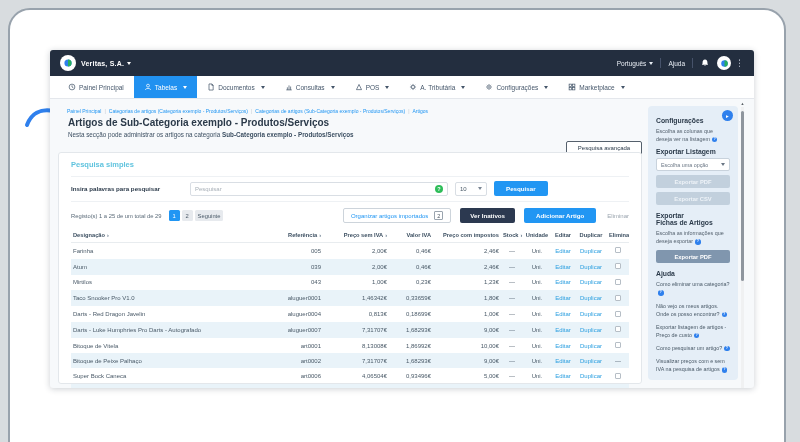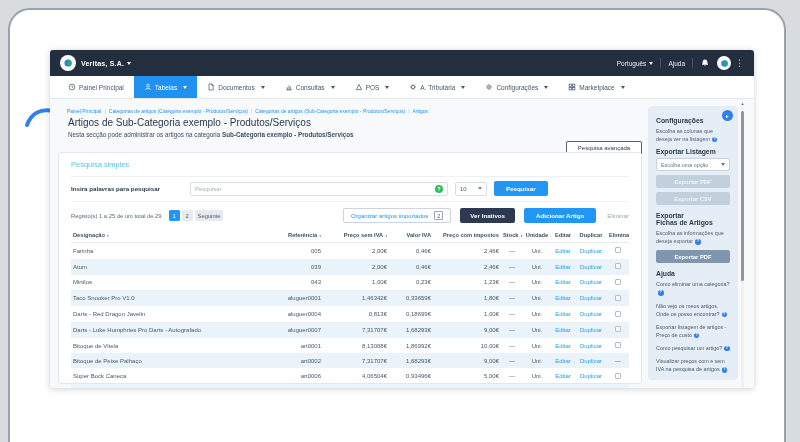--- a/index.html
+++ b/index.html
@@ -32,33 +32,33 @@
   .nav-item { display:flex; align-items:center; gap:3px; padding:0 10px; font-size:6.5px; color:#45566a; cursor:pointer; white-space:nowrap; }
   .nav-item.active { background:#2191f0; color:#fff; }
   .nav-ic { display:grid; place-items:center; }
   .nav-ic svg { width:8px; height:8px; stroke:currentColor; fill:none; stroke-width:.9; }
 
   
   .content { position:relative; height:289px; }
   .breadcrumb { position:absolute; left:17px; top:9px; font-size:5px; color:#b2bac2; white-space:nowrap; }
   .bc-link { color:#2196f3; text-decoration:none; cursor:pointer; }
   .bc-sep { margin:0 3px; color:#c2c9d0; }
-  .page-title { position:absolute; left:18px; top:18px; font-size:10px; font-weight:normal; color:#2b3a4a;text-align:center; }
+  .page-title { position:absolute; left:18px; top:18px; font-size:10px; font-weight:bold; color:#2b3a4a;text-align:center; }
   .page-subtitle { position:absolute; left:18px; top:32px; font-size:6.3px; color:#3c4f62; }
   .page-subtitle b { font-weight:bold; }
   .adv-btn { position:absolute; left:516px; top:42px; width:76px; height:14px; background:#fff;
     border:1px solid #55606c; border-radius:2px; font-size:6px; color:#2b3a4a; display:grid; place-items:center; cursor:pointer; }
 
   
   .annotation-arrow { position:absolute; left:14px; top:88px; width:44px; height:32px; }
 
   
   .panel { position:absolute; left:8px; top:53px; width:584px; height:232px; background:#fff;
     border:1px solid #e3e7eb; border-radius:3px; padding:5px 12px; }
-  .panel-h { font-size:7.5px; font-weight:normal; color:#5fc3de; margin:2px 0 7px; }
+  .panel-h { font-size:7.5px; font-weight:bold; color:#5fc3de; margin:2px 0 7px; }
   .search-row { display:flex; align-items:center; gap:7px; padding:4px 0 5px; border-top:1px solid #eef1f4; border-bottom:1px solid #eef1f4; }
   .search-label { font-size:6.2px; font-weight:bold; color:#2b3a4a; width:112px; flex:none; }
   .input-box { width:258px; height:14px; border:1px solid #d9dee4; border-radius:2px; display:flex; align-items:center; padding:0 4px; background:#fff; }
   .input-box input { border:0; outline:0; flex:1; font-size:6px; color:#6a7684; background:transparent; font-family:"Liberation Sans",sans-serif; }
   .input-box input::placeholder { color:#a8b0b8; }
   .q-icon { width:8px; height:8px; border-radius:50%; background:#2ebd59; color:#fff; font-size:5.5px; display:grid; place-items:center; flex:none; font-weight:bold; }
   .select-box { width:32px; height:14px; border:1px solid #d9dee4; border-radius:2px; font-size:6px; color:#4a5a68;
     display:flex; align-items:center; justify-content:space-between; padding:0 4px; cursor:pointer; background:#fff; }
   .select-box .caret-down { border-top-color:#7a8694; }
   .btn { border:none; border-radius:2px; font-size:6.2px; font-weight:bold; display:flex; align-items:center; justify-content:center; cursor:pointer; font-family:"Liberation Sans",sans-serif; }

